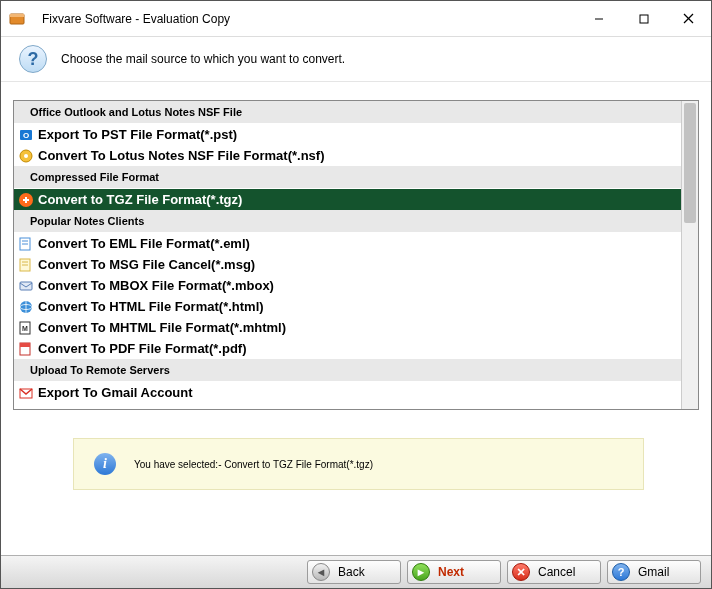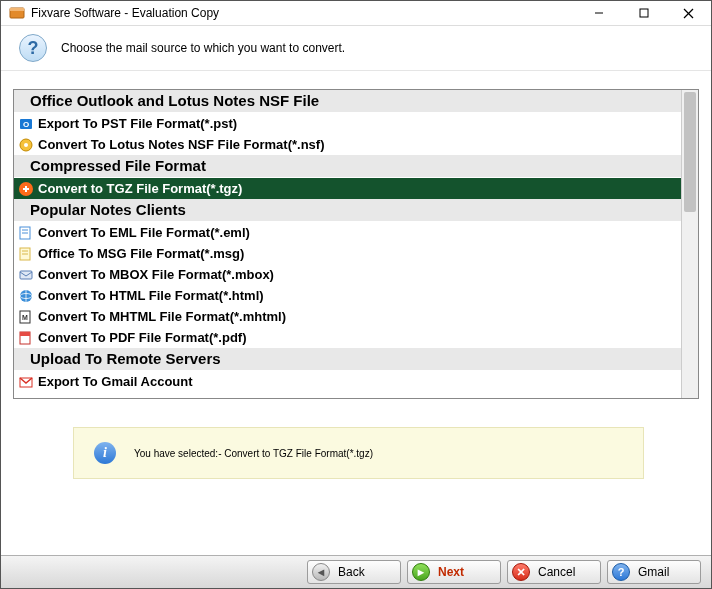--- a/index.html
+++ b/index.html
@@ -6,26 +6,27 @@
   body {
     font-family: "Segoe UI", Tahoma, sans-serif;
     font-size: 12px;
     background: #fff;
     width: 712px;
     height: 589px;
     overflow: hidden;
     border: 1px solid #555;
   }
   .titlebar {
-    height: 25px;
+    height: 36px;
     background: #fff;
     display: flex;
     align-items: center;
     padding: 0 0 0 8px;
     border-bottom: 1px solid #ddd;
+    gap: 11px;
   }
   .titlebar-icon {
     width: 16px; height: 16px;
     margin-right: 6px;
     display: flex; align-items: center; justify-content: center;
   }
   .titlebar-title { flex: 1; color: #000; font-size: 12px; }
   .win-btns { display: flex; height: 100%; }
   .win-btn {
     width: 45px; height: 100%;
@@ -71,21 +72,21 @@
   .scrollbar-thumb {
     position: absolute;
     left: 2px; right: 2px;
     top: 2px; height: 120px;
     background: #c2c2c2;
     border-radius: 2px;
   }
   .group-header {
     background: #e8e8e8;
     font-weight: bold;
-    font-size: 15px;
+    font-size: 11px;
     padding: 2px 4px 2px 16px;
     line-height: 18px;
     border-bottom: 1px solid #fff;
   }
   .list-item {
     display: flex;
     align-items: center;
     padding: 1px 4px;
     line-height: 19px;
     font-size: 13px;
@@ -247,21 +248,21 @@
       </div>
 
       <div class="list-item">
         <span class="icon">
             <svg width="16" height="16">
               <rect x="2" y="2" width="10" height="12" fill="#fff9d6" stroke="#d9b84a"></rect>
               <line x1="4" y1="5" x2="10" y2="5" stroke="#d9b84a"></line>
               <line x1="4" y1="8" x2="10" y2="8" stroke="#d9b84a"></line>
             </svg>
           </span>
-        <span>Office To MSG File Format(*.msg)</span>
+        <span>Convert To MSG File Cancel(*.msg)</span>
       </div>
 
       <div class="list-item">
         <span class="icon">
             <svg width="16" height="16">
               <rect x="2" y="4" width="12" height="8" rx="1" fill="#dfe8f5" stroke="#5a7fb5"></rect>
               <path d="M2 5l6 4 6-4" fill="none" stroke="#5a7fb5"></path>
             </svg>
           </span>
         <span>Convert To MBOX File Format(*.mbox)</span>

